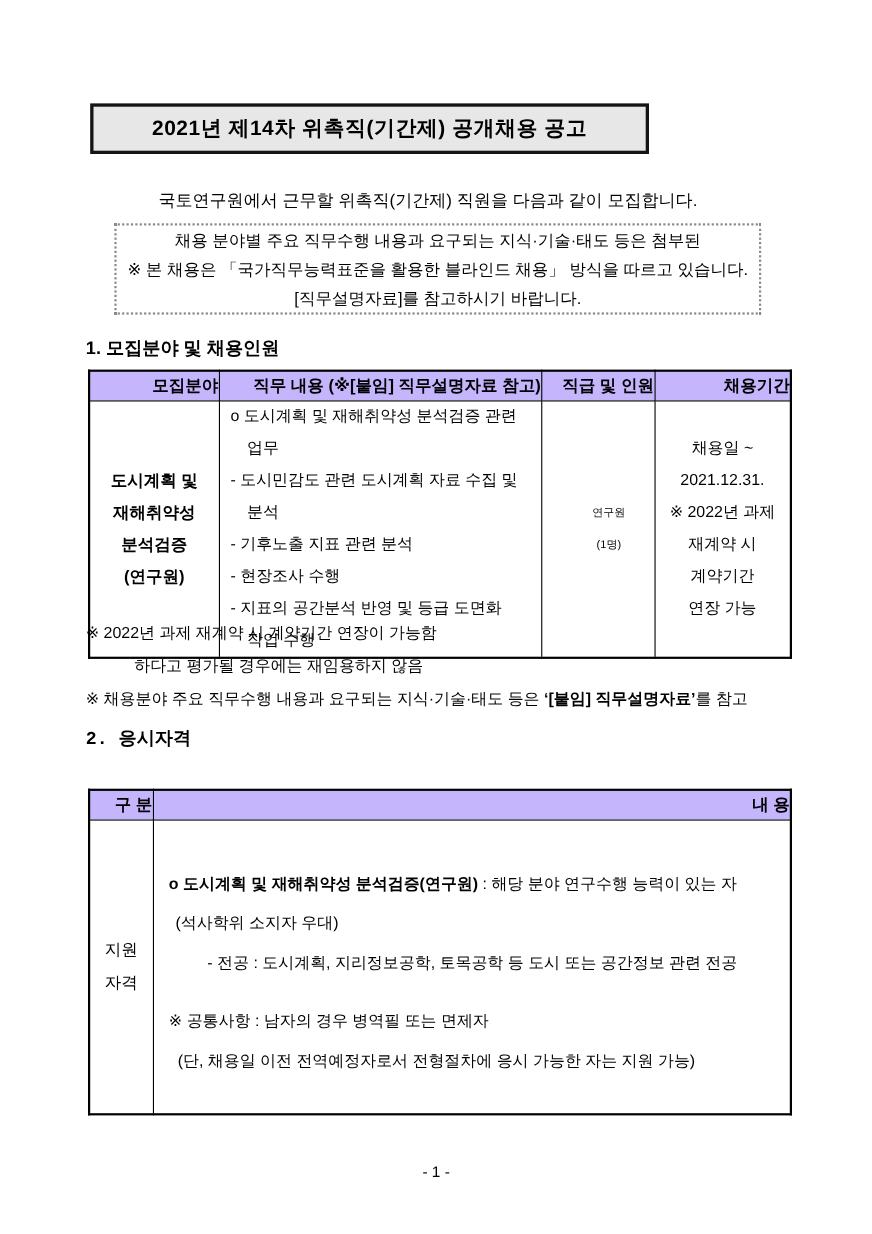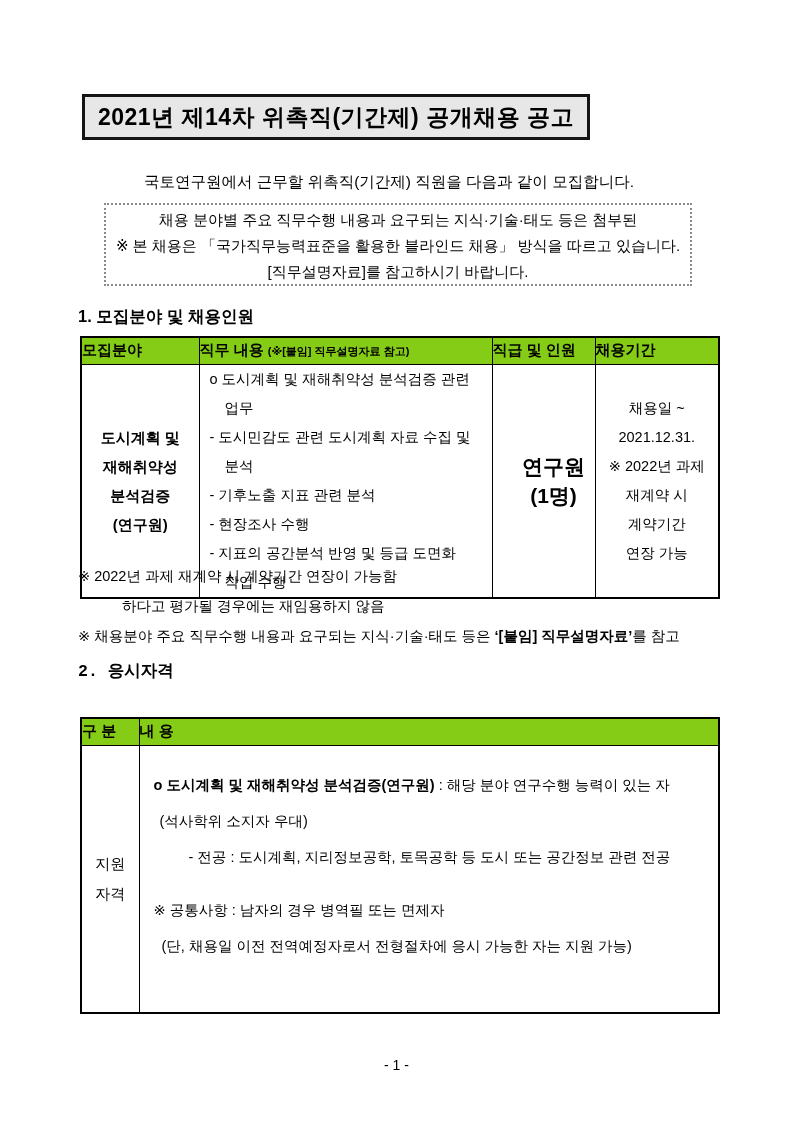--- a/index.html
+++ b/index.html
@@ -15,21 +15,21 @@
     word-break: keep-all;
   }
 
   
   .title-box {
     position: absolute; left: 82px; top: 94px;
     width: 508px; height: 46px;
     background: #e7e7e7;
     border: 3px solid #141414;
     display: flex; align-items: center; justify-content: center;
-    font-size: 23px; font-weight: bold; letter-spacing: 0.5px;
+    font-size: 19px; font-weight: bold; letter-spacing: 0.5px;
   }
 
   
   .intro {
     position: absolute; left: 70px; top: 172px; width: 638px;
     text-align: center; font-size: 15.5px;
   }
 
   
   .notice-box {
@@ -53,49 +53,49 @@
   table {
     position: absolute; left: 80px;
     width: 638px;
     border-collapse: collapse; table-layout: fixed;
     border: 2px solid #000;
   }
   .t1-pos { top: 336px; }
   .t2-pos { top: 717px; }
   th, td { border: 1px solid #000; }
   th {
-    background: #84cc16;
+    background: #c4b5fd;
     font-size: 15px; font-weight: bold;
-    text-align: left; height: 27px;
-  }
-  th .sub { font-size: 11px; font-weight: bold; }
+    text-align: right; height: 27px;
+  }
+  th .sub { font-size: 15px; font-weight: bold; }
 
   .t1 tbody td { height: 190px; vertical-align: middle; margin-top: 32px; }
   .cell-center { text-align: center; }
   .field-cell div { font-size: 15px; font-weight: bold; line-height: 29px; }
   .duty-cell { padding: 0 6px 0 10px; }
   .duty-cell .duty {
     font-size: 14.5px; line-height: 29px;
     padding-left: 15px; text-indent: -15px;
   }
-  .grade-cell div { font-size: 21px; font-weight: bold; line-height: 29px; padding-left: 20px; }
+  .grade-cell div { font-size: 10px; font-weight: normal; line-height: 29px; padding-left: 20px; }
   .period-cell div { font-size: 14.5px; line-height: 29px; }
 
   
   .notes { position: absolute; left: 78px; top: 561px; width: 640px; font-size: 14.5px; }
   .note { line-height: 30px; padding-left: 22px; text-indent: -22px; }
   .note .wrap-line1 { text-align: justify; text-align-last: justify; }
   .note .wrap-line2 { text-indent: 0; padding-left: 22px; }
   .note b { font-weight: bold; }
 
   
   .t2 tbody td { height: 268px; }
   .cat-cell { text-align: center; vertical-align: middle; margin-top: 24px; }
   .cat-cell div { font-size: 15px; line-height: 30px; }
-  .content-cell { vertical-align: top; padding: 21px 10px 0 14px; }
+  .content-cell { vertical-align: top; padding: 40px 10px 0 14px; }
   .content-cell .line { font-size: 14.5px; line-height: 36px; }
   .content-cell .l2 { padding-left: 6px; }
   .content-cell .l3 { padding-left: 4px; margin-left: 31px; }
   .content-cell .gap { height: 17px; }
   .content-cell .l5 { padding-left: 8px; }
   .content-cell b { font-weight: bold; }
 
   
   .footer {
     position: absolute; top: 1057px; left: 0; width: 100%;

